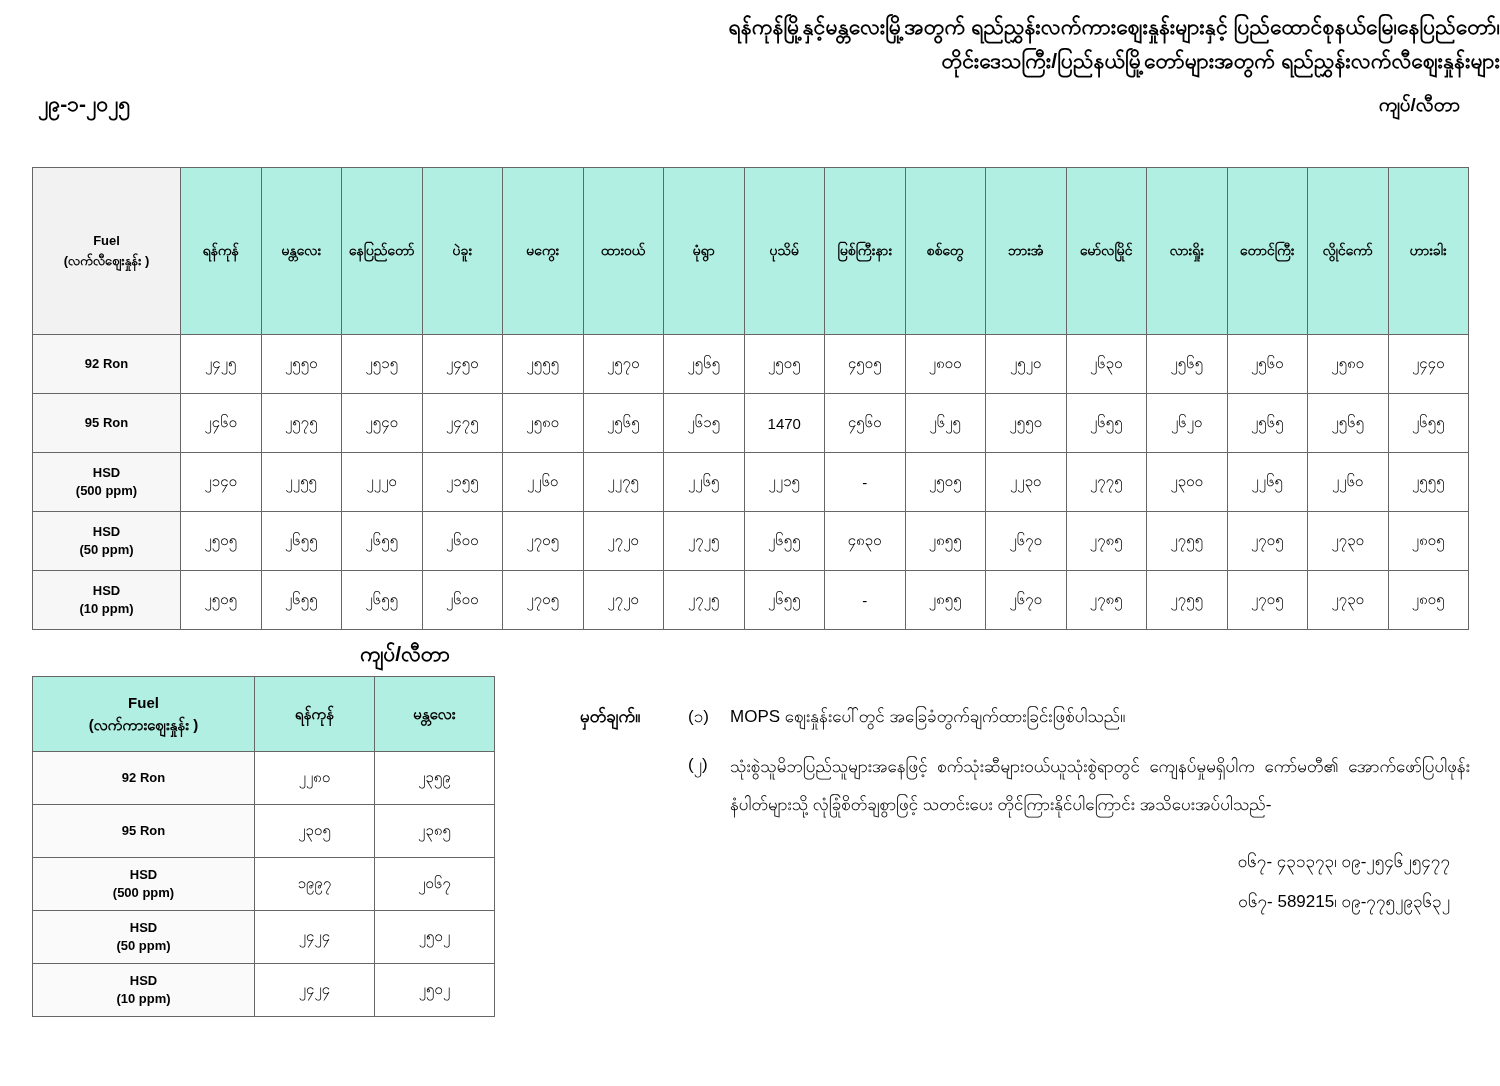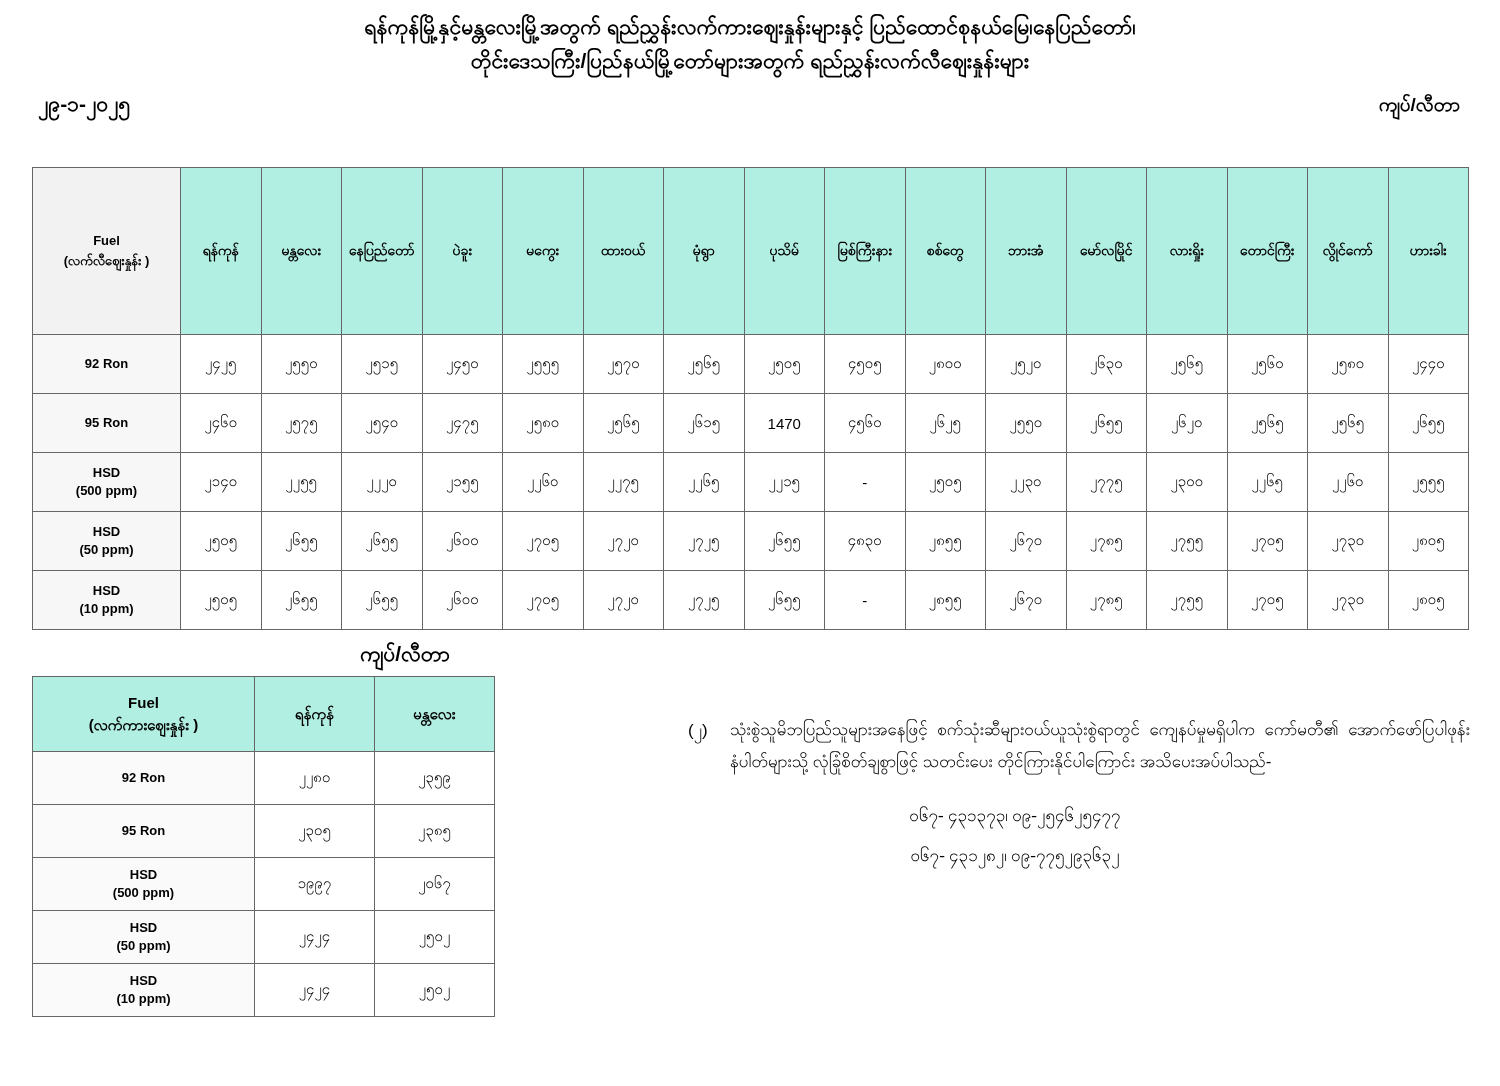--- a/index.html
+++ b/index.html
@@ -15,21 +15,21 @@
     position: relative;
     overflow: hidden;
   }
   .page {
     position: relative;
     width: 1500px;
     height: 1086px;
     padding: 0;
   }
   .title-block {
-    text-align: center;
+    text-align: right;
     padding-top: 10px;
   }
   .title-line {
     font-size: 21px;
     font-weight: bold;
     line-height: 34px;
     letter-spacing: 0.2px;
   }
   .meta-row {
     position: relative;
@@ -155,29 +155,28 @@
     flex: 0 0 42px;
   }
   .note-text {
     flex: 1;
     text-align: justify;
   }
   .note-row.second {
     margin-top: 14px;
   }
   .note-text.l2 {
-    line-height: 32px;
+    line-height: 38px;
   }
   .phones {
     margin-top: 18px;
-    text-align: center;
+    text-align: right;
     font-size: 17px;
     line-height: 40px;
     padding-right: 20px;
-    font-family: Liberation Serif, serif;
   }
   .footer-org {
     position: absolute;
     right: 30px;
     bottom: 18px;
     font-size: 18px;
     font-weight: bold;
   }
 </style>
 </head>
@@ -394,25 +393,30 @@
             <div>(10 ppm)</div>
           </td>
           <td>၂၄၂၄</td>
           <td>၂၅၀၂</td>
         </tr>
       </tbody>
     </table>
   </div>
 
   <div class="notes">
+    <div class="note-row">
+      <div class="note-head">မှတ်ချက်။</div>
+      <div class="note-num">(၁)</div>
+      <div class="note-text">MOPS ဈေးနှုန်းပေါ်တွင် အခြေခံတွက်ချက်ထားခြင်းဖြစ်ပါသည်။</div>
+    </div>
     <div class="note-row second">
       <div class="note-head"></div>
       <div class="note-num">(၂)</div>
       <div class="note-text l2">သုံးစွဲသူမိဘပြည်သူများအနေဖြင့် စက်သုံးဆီများဝယ်ယူသုံးစွဲရာတွင် ကျေနပ်မှုမရှိပါက ကော်မတီ၏ အောက်ဖော်ပြပါဖုန်းနံပါတ်များသို့ လုံခြုံစိတ်ချစွာဖြင့် သတင်းပေး တိုင်ကြားနိုင်ပါကြောင်း အသိပေးအပ်ပါသည်-</div>
     </div>
     <div class="phones">
       <div>၀၆၇- ၄၃၁၃၇၃၊ ၀၉-၂၅၄၆၂၅၄၇၇</div>
-      <div>၀၆၇- ၄၃၁၂၈၂၊ ၀၉-၇၇၅၂၉၃၆၃၂</div>
+      <div>၀၆၇- 589215၊ ၀၉-၇၇၅၂၉၃၆၃၂</div>
     </div>
   </div>
 
 
 </div>
 
 </body></html>

